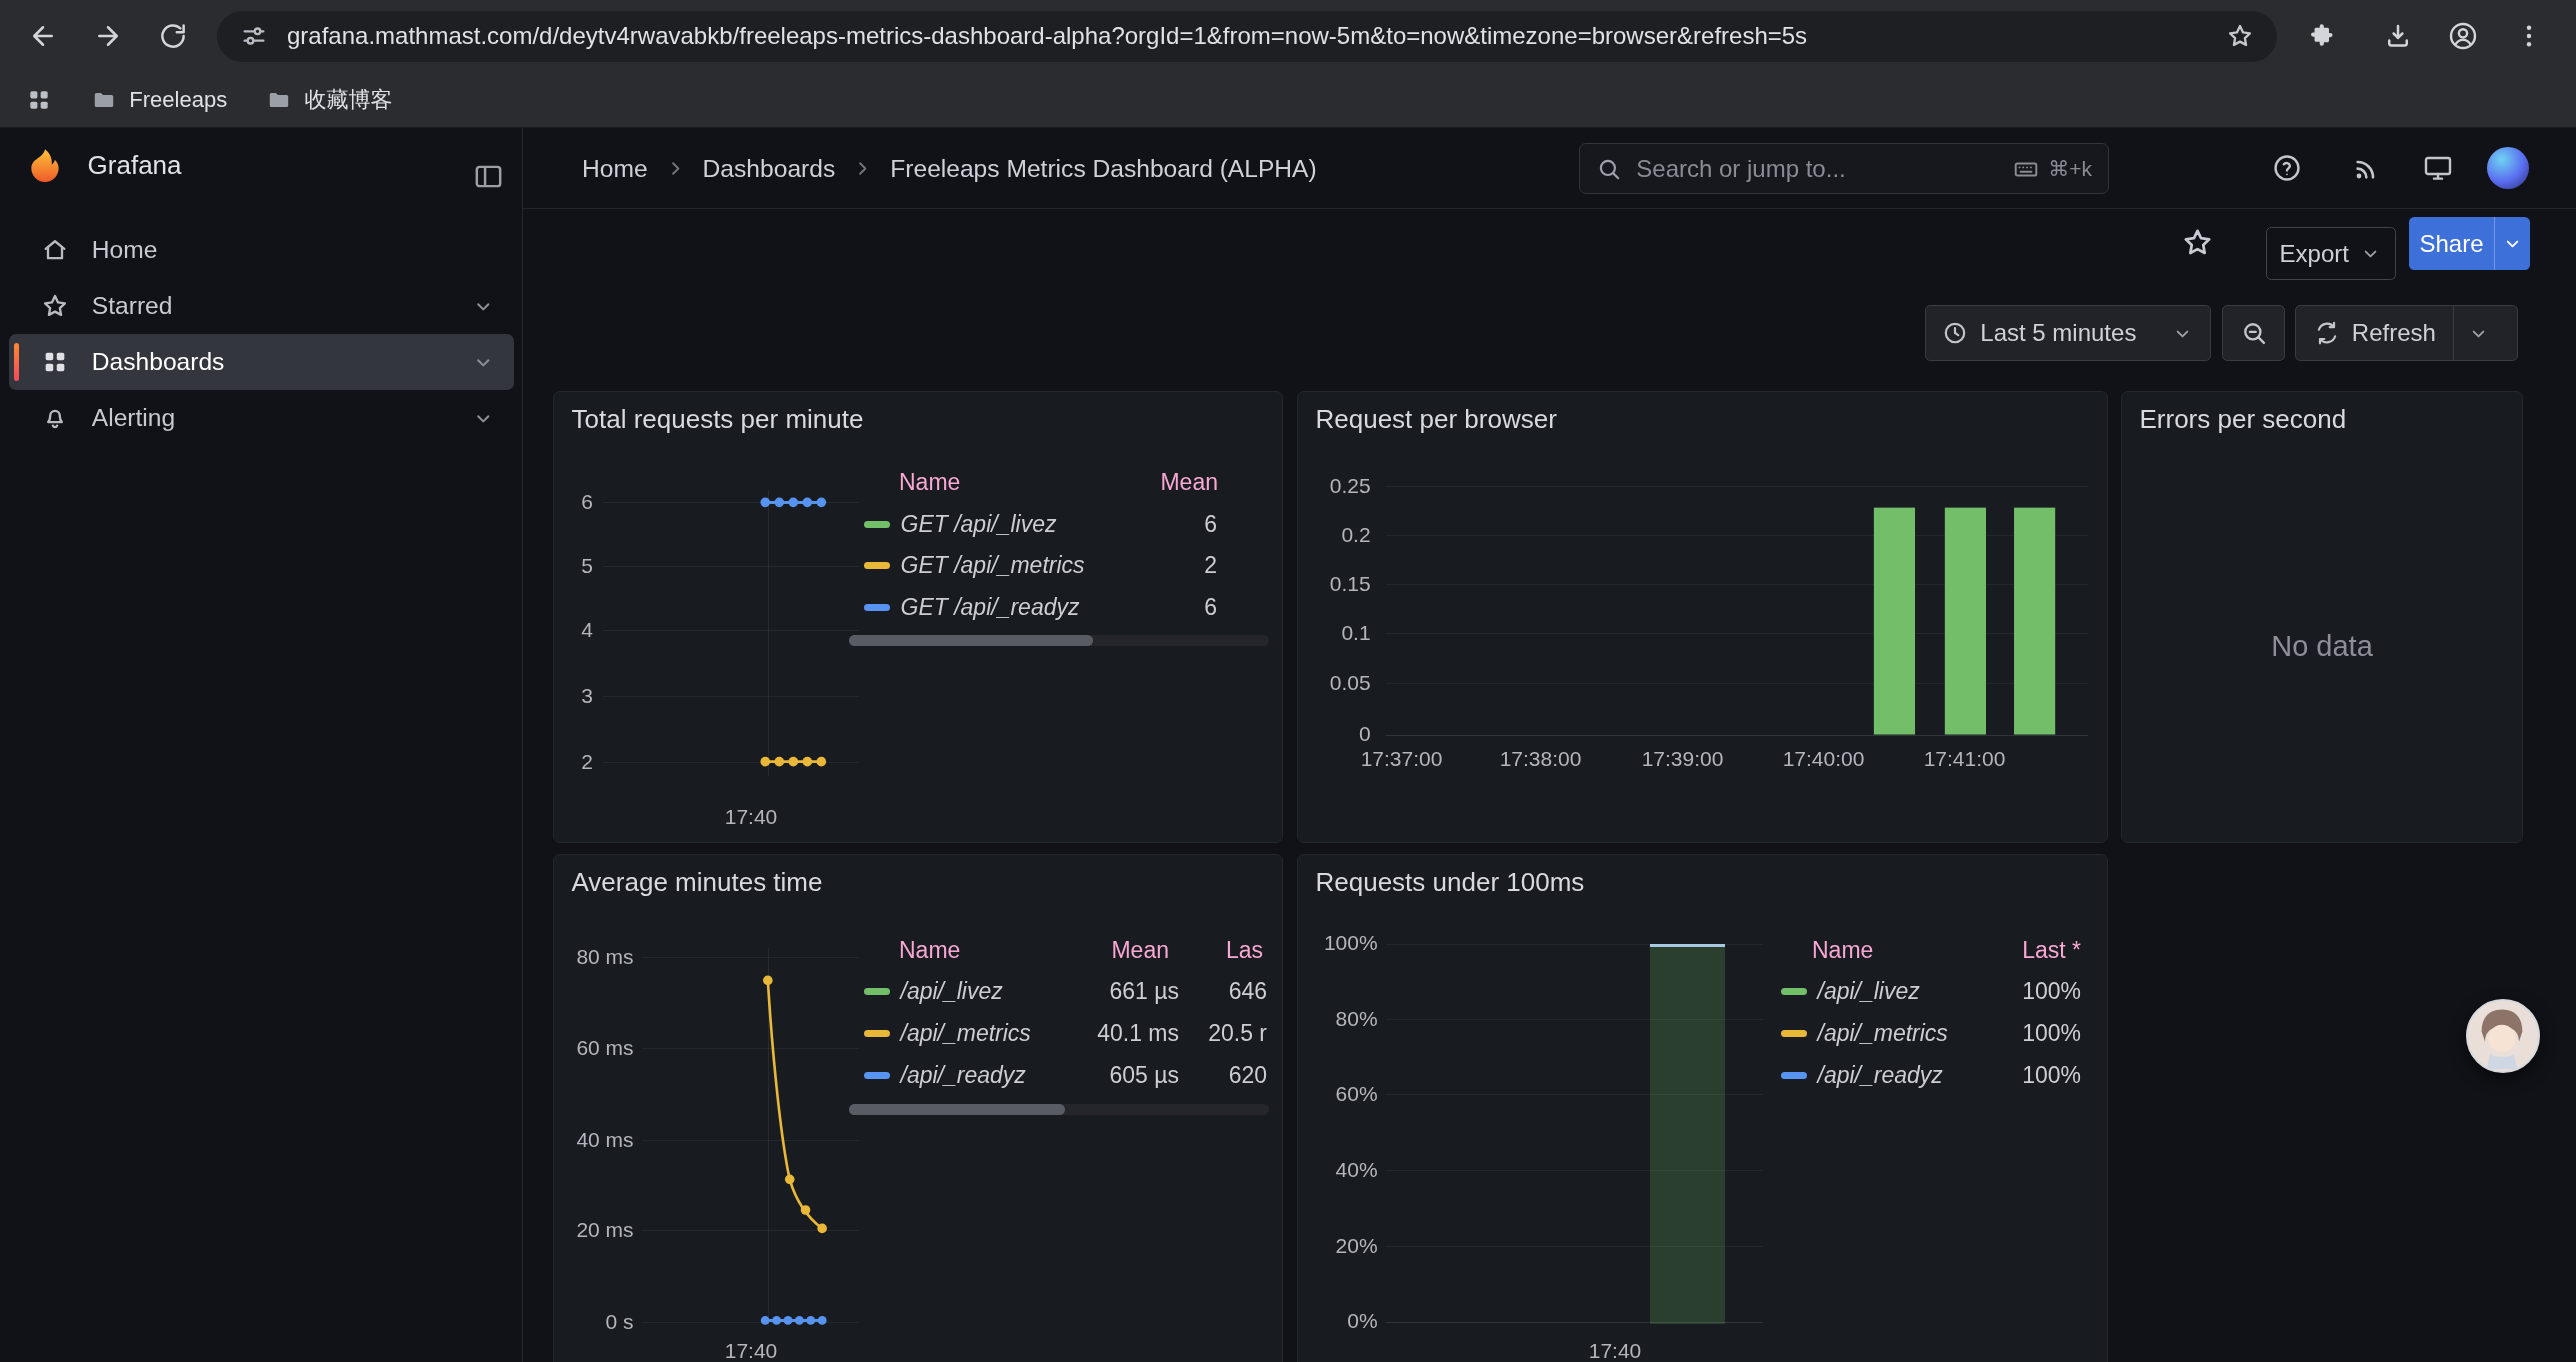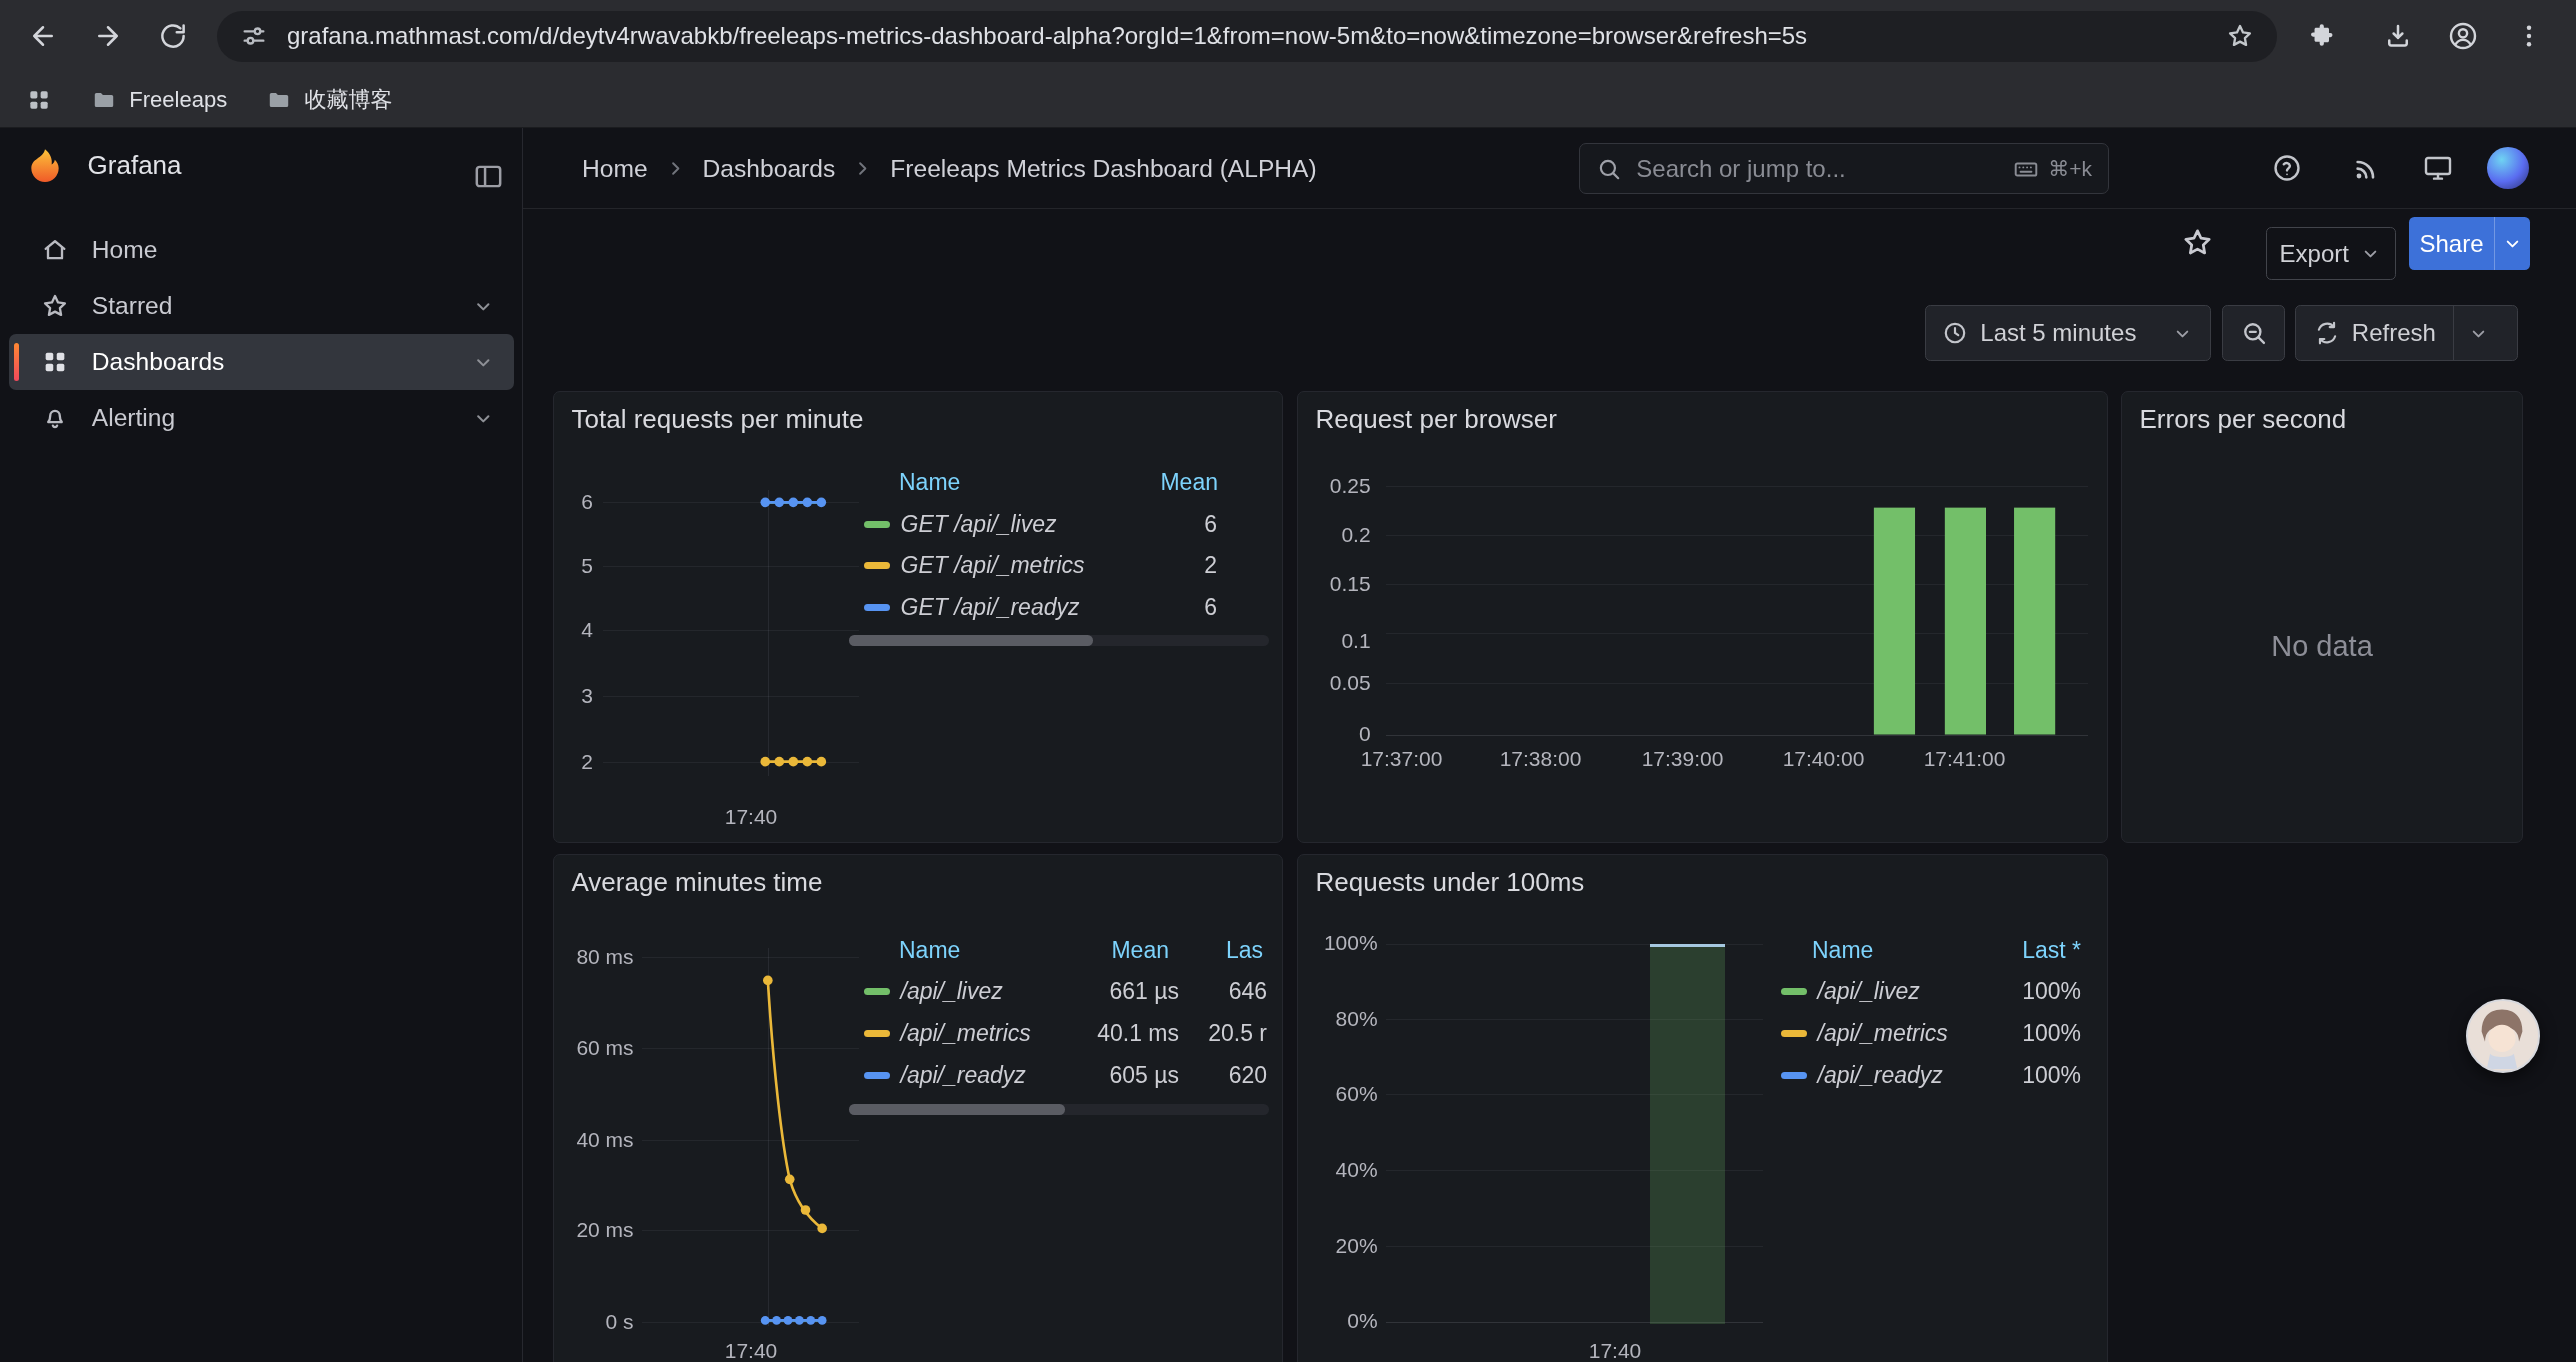--- a/index.html
+++ b/index.html
@@ -57,21 +57,21 @@
   .tbtn{position:absolute;top:305px;height:56px;background:#212329;border:0.9px solid #3a3c43;border-radius:5.3px;
         display:flex;align-items:center;font-size:24px;color:#d0d1d6}
 
   
   .panel{position:absolute;background:#181b1f;border:0.9px solid #25272e;border-radius:7px;overflow:hidden}
   .ptitle{position:absolute;left:17.5px;top:12.3px;margin:0;font-size:26px;font-weight:500;color:#d9dadf;white-space:nowrap}
   .ytick{position:absolute;font-size:21px;color:#b4b5bd;text-align:right;line-height:26px}
   .xtick{position:absolute;font-size:21px;color:#b4b5bd;text-align:center;line-height:26px}
   .hgrid{position:absolute;height:0.9px;background:rgba(204,204,220,.07)}
   .vgrid{position:absolute;width:0.9px;background:rgba(204,204,220,.09)}
-  .lh{position:absolute;font-size:23px;font-weight:500;color:#7dd3fc;line-height:26px;white-space:nowrap}
+  .lh{position:absolute;font-size:23px;font-weight:500;color:#f9a8d4;line-height:26px;white-space:nowrap}
   .lrow{position:absolute;height:41px;display:flex;align-items:center}
   .ldash{width:26px;height:7px;border-radius:3.5px;margin-right:10.5px;flex:none}
   .lname{flex:1;font-size:23px;color:#cdced4;white-space:nowrap;font-style:italic}
   .lname.rm{font-style:normal}
   .lval{font-size:23px;color:#cdced4;text-align:right;white-space:nowrap}
   .sbar{position:absolute;height:10.5px;background:#24262c;border-radius:5.3px}
   .sthumb{height:10.5px;background:#5a5c63;border-radius:5.3px}
   .nodata{position:absolute;left:0;right:0;text-align:center;font-size:29px;color:#8d8e97}
   .bar100{position:absolute;background:rgba(115,191,105,.22);border-top:3.5px solid #a6c8e0}
   .chat-avatar{position:absolute;left:2466px;top:999px;width:74px;height:74px;border-radius:50%;
@@ -423,21 +423,21 @@
     <h2 class="ptitle">Request per browser</h2>
     <div class="hgrid" style="left:88px;top:94px;width:702px"></div>
     <div class="hgrid" style="left:88px;top:143px;width:702px"></div>
     <div class="hgrid" style="left:88px;top:192px;width:702px"></div>
     <div class="hgrid" style="left:88px;top:241px;width:702px"></div>
     <div class="hgrid" style="left:88px;top:291px;width:702px"></div>
     <div class="hgrid" style="left:88px;top:343px;width:702px;background:rgba(204,204,220,.14)"></div>
     <div class="ytick" style="left:2.6px;top:81px;width:70px">0.25</div>
     <div class="ytick" style="left:2.6px;top:130px;width:70px">0.2</div>
     <div class="ytick" style="left:2.6px;top:179px;width:70px">0.15</div>
-    <div class="ytick" style="left:2.6px;top:236px;width:70px">0.1</div>
+    <div class="ytick" style="left:2.6px;top:228px;width:70px">0.1</div>
     <div class="ytick" style="left:2.6px;top:278px;width:70px">0.05</div>
     <div class="ytick" style="left:2.6px;top:329px;width:70px">0</div>
     <div class="xtick" style="left:42px;top:354px;width:123px">17:37:00</div>
     <div class="xtick" style="left:181px;top:354px;width:123px">17:38:00</div>
     <div class="xtick" style="left:323px;top:354px;width:123px">17:39:00</div>
     <div class="xtick" style="left:464px;top:354px;width:123px">17:40:00</div>
     <div class="xtick" style="left:605px;top:354px;width:123px">17:41:00</div>
     <svg class="abs" style="left:0;top:0" width="811" height="452" viewBox="0 0 925 516">
       <rect x="657" y="132" width="47" height="259" fill="#73bf69"></rect>
       <rect x="738" y="132" width="47" height="259" fill="#73bf69"></rect>

